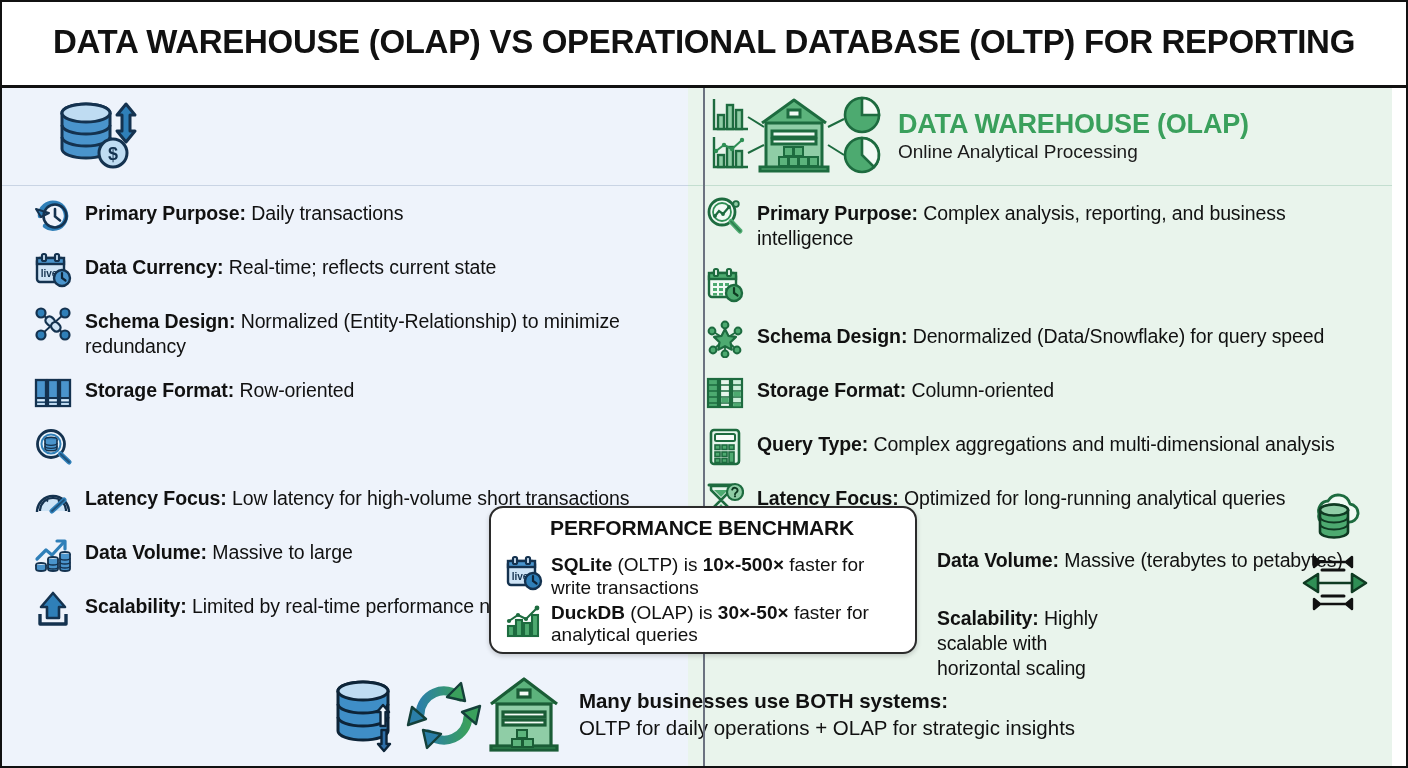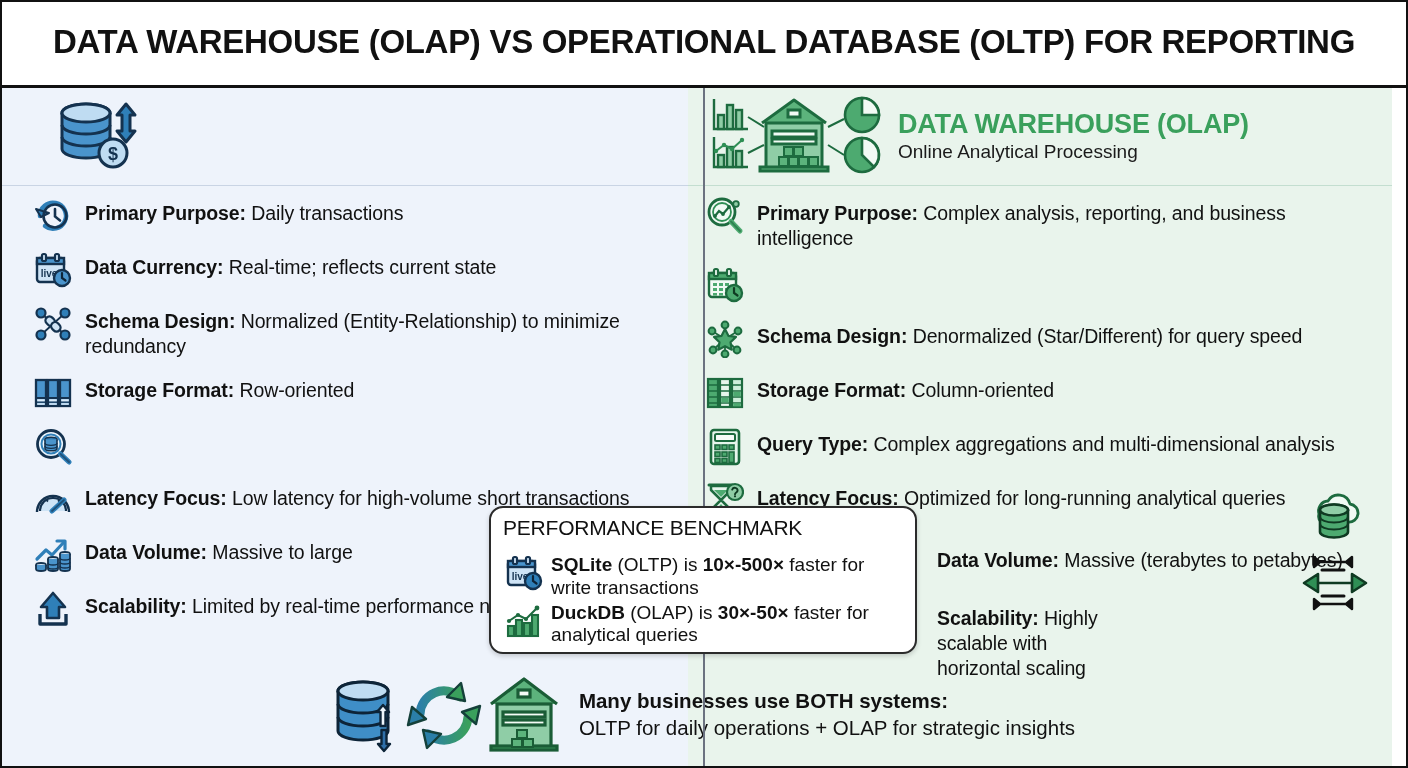--- a/index.html
+++ b/index.html
@@ -74,21 +74,21 @@
   .floater { position:absolute; }
 
   
   .bench {
     position:absolute; left:489px; top:506px; width:428px; height:148px;
     background:#ffffff; border:2px solid #2b2b2b; border-radius:14px;
     box-shadow:0 2px 5px rgba(0,0,0,0.18);
     padding:8px 14px 8px 12px; z-index:40;
   }
   .bench-title {
-    text-align:left; font-size:21px; font-weight:normal; color:#111;
+    text-align:center; font-size:21px; font-weight:bold; color:#111;
     letter-spacing:-0.2px; line-height:1.1; margin-bottom:14px;
   }
   .bench-row { display:flex; align-items:flex-start; margin-top:2px; }
   .bench-row .b-icon {
     flex:0 0 42px; width:42px; height:40px;
     display:flex; align-items:center; justify-content:center; margin-right:6px;
   }
   .bench-row .b-text { font-size:19px; color:#111; line-height:1.18; padding-top:1px; }
   .bench-row .b-text b { font-weight:bold; }
 
@@ -389,21 +389,21 @@
               <circle cx="19" cy="5" r="3.4" fill="#4daa70" stroke-width="2"></circle>
               <circle cx="6" cy="11" r="3.4" fill="#4daa70" stroke-width="2"></circle>
               <circle cx="32" cy="11" r="3.4" fill="#4daa70" stroke-width="2"></circle>
               <circle cx="7" cy="30" r="3.4" fill="#4daa70" stroke-width="2"></circle>
               <circle cx="31" cy="30" r="3.4" fill="#4daa70" stroke-width="2"></circle>
               <circle cx="19" cy="34" r="3.4" fill="#4daa70" stroke-width="2"></circle>
             </g>
           </svg>
         </div>
         <div class="r-text">
-          <b>Schema Design:</b><span> Denormalized (Star/Different) for query speed</span>
+          <b>Schema Design:</b><span> Denormalized (Data/Snowflake) for query speed</span>
         </div>
       </div>
 
       <div class="row">
         <div class="r-icon">
           <svg width="38" height="34" viewBox="0 0 38 34">
             <g stroke="#1d6b3f" stroke-width="2.2">
               <rect x="2" y="3" width="10" height="28" fill="#4daa70"></rect>
               <rect x="14" y="3" width="10" height="28" fill="#e6f6ec"></rect>
               <rect x="26" y="3" width="10" height="28" fill="#cdeeda"></rect>

